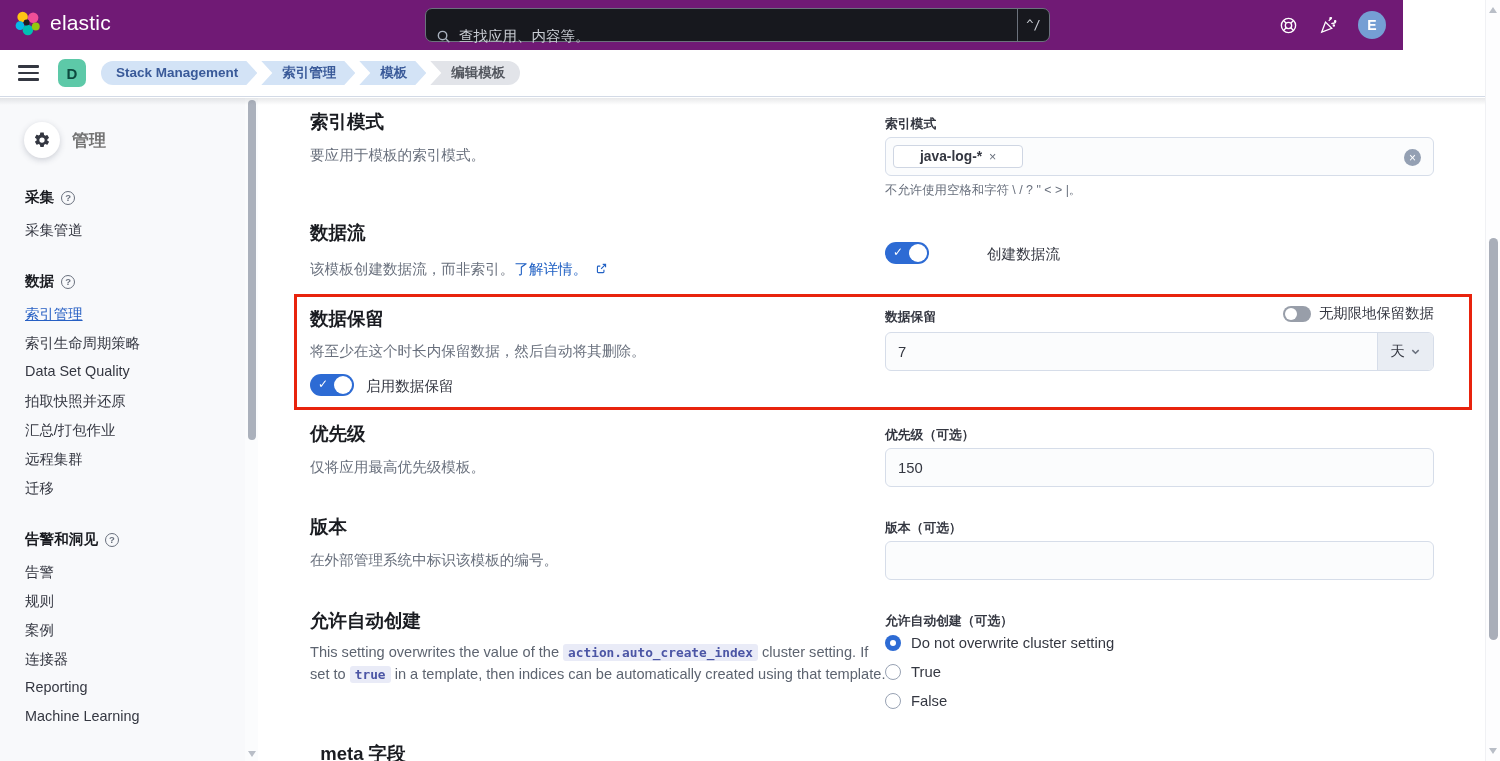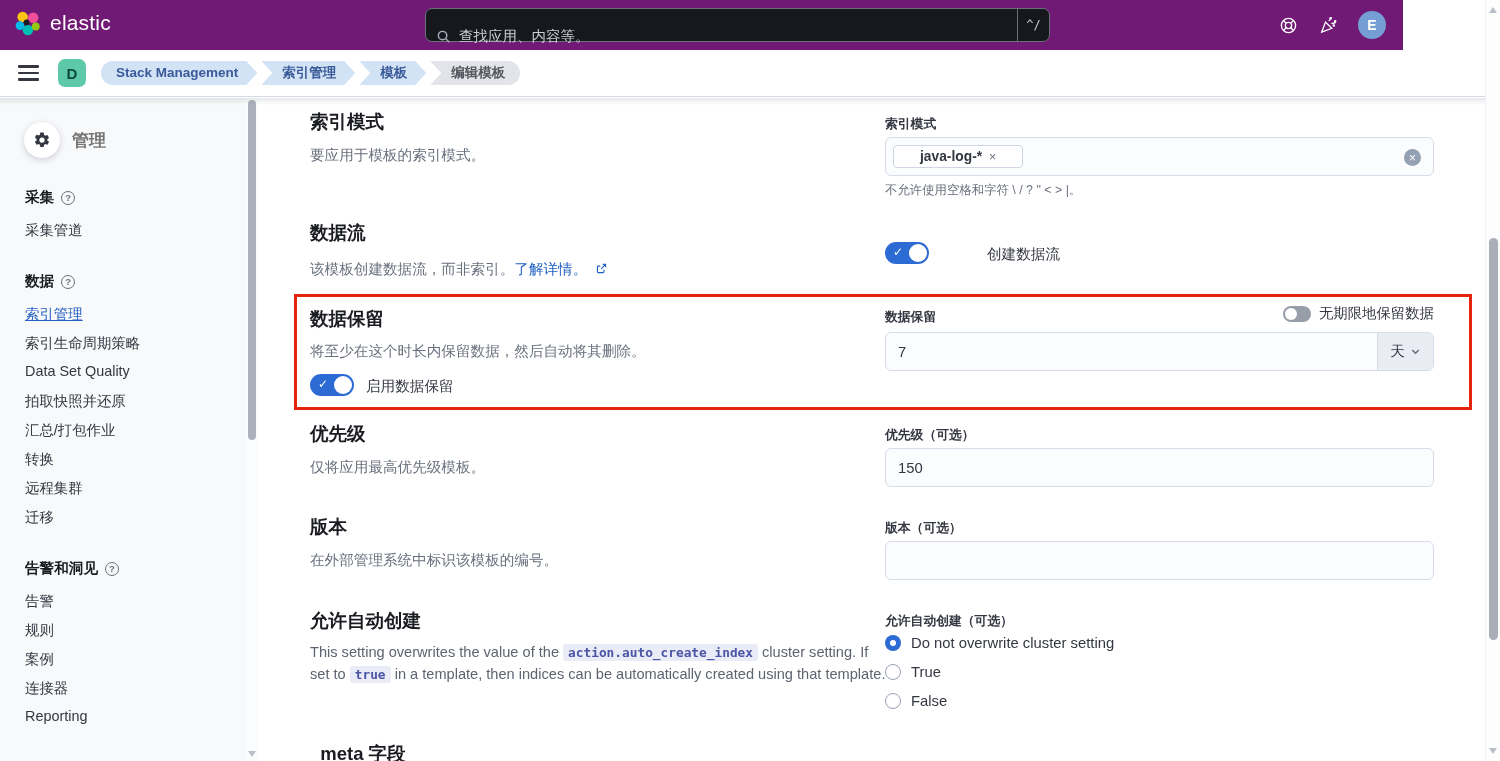--- a/index.html
+++ b/index.html
@@ -179,32 +179,32 @@
       <div class="sb-link"><span>采集管道</span></div>
       <div class="sb-header">
         <span>数据</span>
         <span class="help-circ">?</span>
       </div>
       <div class="sb-link sb-active"><span>索引管理</span></div>
       <div class="sb-link"><span>索引生命周期策略</span></div>
       <div class="sb-link"><span>Data Set Quality</span></div>
       <div class="sb-link"><span>拍取快照并还原</span></div>
       <div class="sb-link"><span>汇总/打包作业</span></div>
-      <div class="sb-link"><span>转换</span></div>
       <div class="sb-link"><span>远程集群</span></div>
       <div class="sb-link"><span>迁移</span></div>
       <div class="sb-header">
         <span>告警和洞见</span>
         <span class="help-circ">?</span>
       </div>
       <div class="sb-link"><span>告警</span></div>
       <div class="sb-link"><span>规则</span></div>
       <div class="sb-link"><span>案例</span></div>
       <div class="sb-link"><span>连接器</span></div>
       <div class="sb-link"><span>Reporting</span></div>
+      <div class="sb-link"><span>Machine Learning</span></div>
     </div>
   <div class="sb-scrolltrack">
     <div class="sb-thumb"></div>
     <div class="sb-down"></div>
   </div>
 </div>
 
 <div class="main">
 
   <div class="h2" style="left:52px; top:14px;">索引模式</div>

